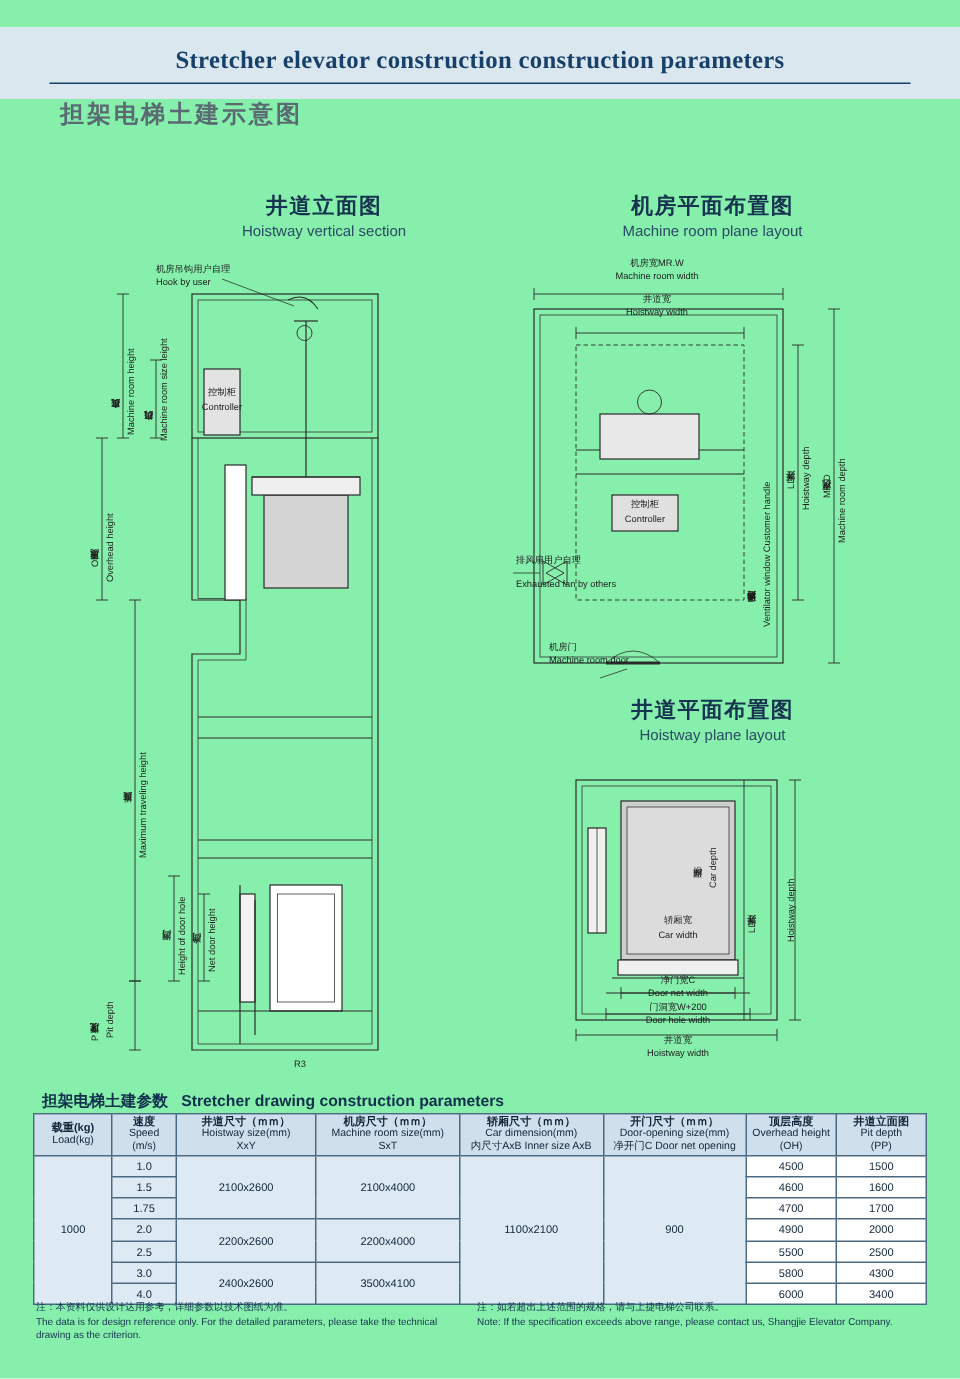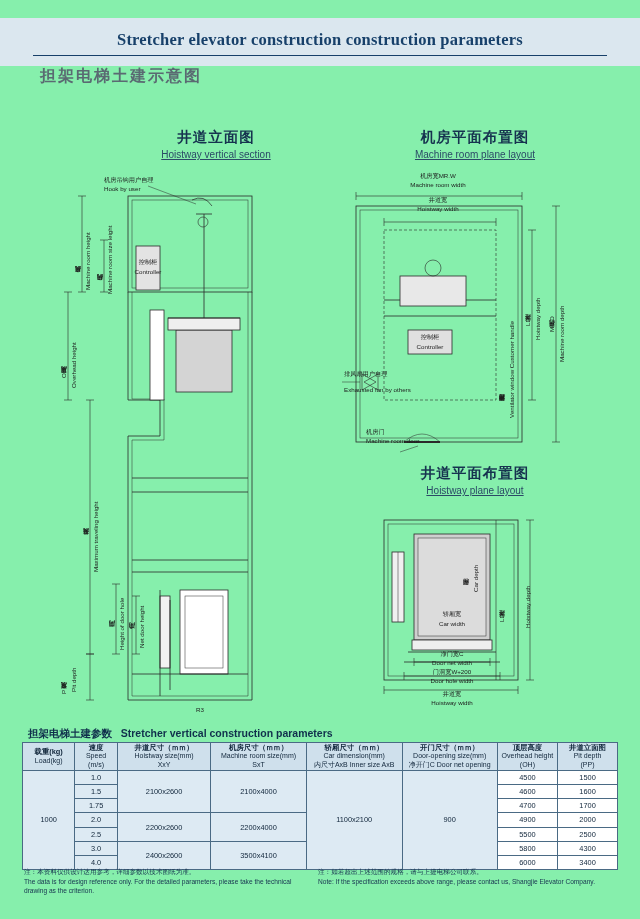--- a/index.html
+++ b/index.html
@@ -9,21 +9,21 @@
   
   .hdr-band{position:absolute;left:0;top:18px;width:640px;height:48px;background:#dbe7ef;}
   .hdr-en{position:absolute;left:0;top:30px;width:640px;text-align:center;font-family:"Liberation Serif",serif;
           font-size:16.5px;font-weight:bold;color:#17406a;letter-spacing:.2px;}
   .hdr-rule{position:absolute;left:33px;top:55px;width:574px;height:1px;background:#17406a;}
   .hdr-cn{position:absolute;left:40px;top:66px;font-size:16px;font-weight:bold;color:#5a6a72;letter-spacing:2px;}
 
   
   .sect{position:absolute;text-align:center;}
   .sect .cn{font-size:14.5px;font-weight:bold;color:#16334f;letter-spacing:1px;}
-  .sect .en{font-size:10px;color:#2b4a66;margin-top:2px;text-decoration:underline;}
+  .sect .en{font-size:10px;color:#2b4a66;margin-top:2px;}
 
   
   .lbl{position:absolute;font-size:6.2px;color:#1c1c1c;line-height:1.25;white-space:nowrap;}
   .lbl.c{text-align:center;}
   .vlbl{position:absolute;font-size:6.2px;color:#1c1c1c;white-space:nowrap;
         writing-mode:vertical-rl;text-orientation:mixed;line-height:1.3;}
   .vlbl.rev{transform:rotate(180deg);}
 
   svg{position:absolute;left:0;top:0;overflow:visible;}
 
@@ -258,21 +258,21 @@
   <div class="lbl c" style="left:396px;top:677px;width:112px;">Door hole width</div>
   <div class="lbl c" style="left:396px;top:690px;width:112px;">井道宽</div>
   <div class="lbl c" style="left:396px;top:699px;width:112px;">Hoistway width</div>
 
   <div class="vlbl rev" style="left:498px;top:566px;height:56px;">井道深LD</div>
   <div class="vlbl rev" style="left:524px;top:566px;height:62px;">Hoistway depth</div>
 
   <div class="tbl-title">
     <span>担架电梯土建参数</span>
     &nbsp;
-    <span>Stretcher vertical construction parameters</span>
+    <span>Stretcher drawing construction parameters</span>
   </div>
 
   <table class="params">
     <thead>
       <tr>
         <th style="width:52px;">
           <span>载重(kg)</span>
           <span class="sub">Load(kg)</span>
         </th>
         <th style="width:42px;">

